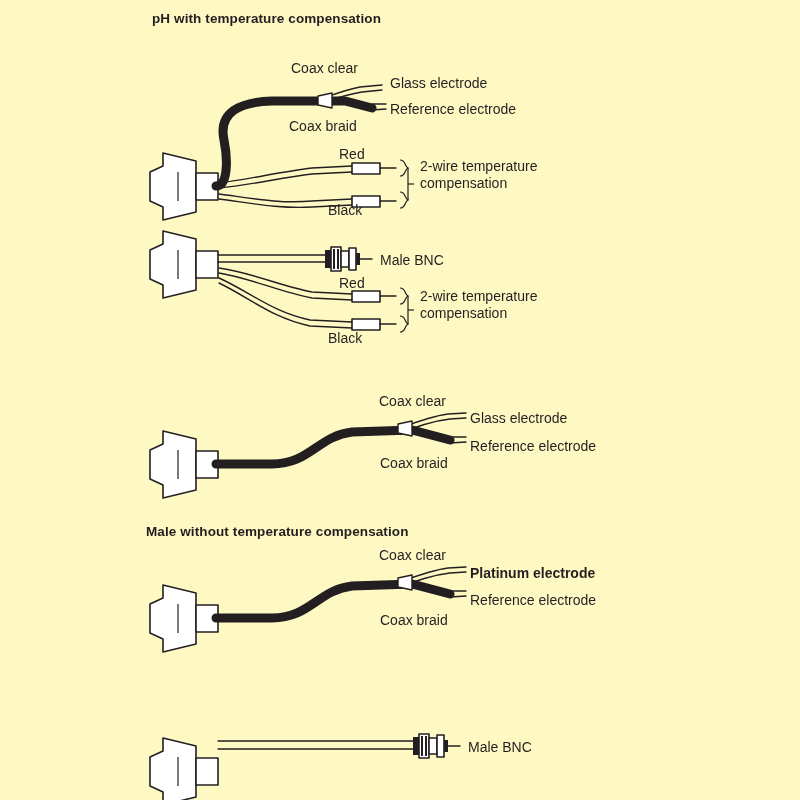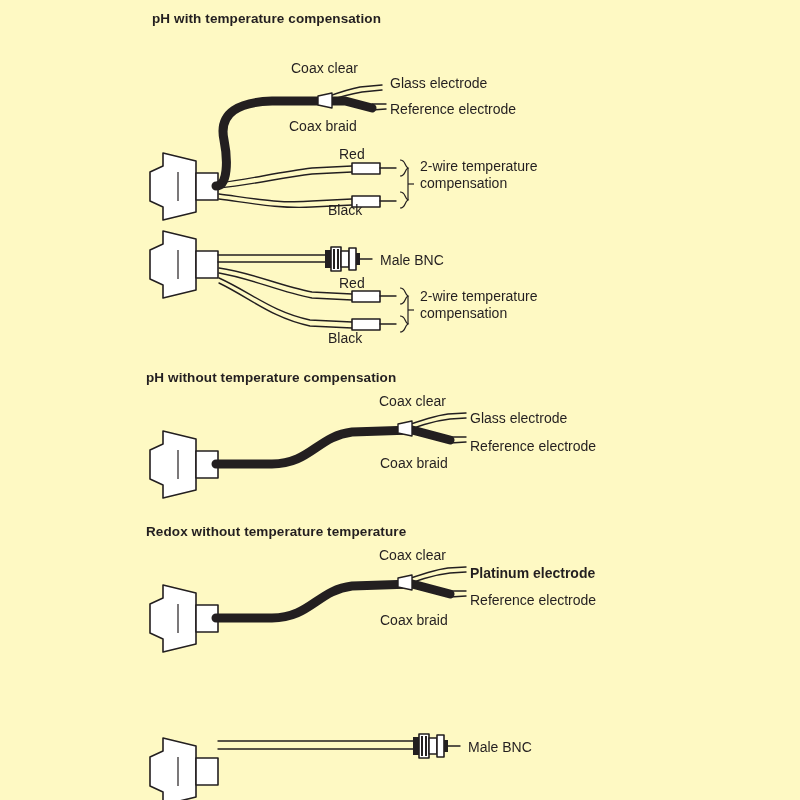--- a/index.html
+++ b/index.html
@@ -179,22 +179,21 @@
         <rect class="solid" x="425" y="736" width="2" height="20"></rect>
         <rect class="outline" x="429" y="738" width="8" height="16"></rect>
         <rect class="outline" x="437" y="735" width="7" height="22"></rect>
         <rect class="solid" x="444" y="740" width="4" height="12"></rect>
         <path class="wire" d="M448 746 L 460 746"></path>
       </g>
     </g>
   </svg>
 
   <div class="section-title" style="left:152px; top:11px;">pH with temperature compensation</div>
-  <div class="section-title" style="left:146px; top:370px;">pH without temperature compensation</div>
-  <div class="section-title" style="left:146px; top:524px;">Redox without temperature temperature</div>
+  <div class="section-title" style="left:146px; top:524px;">Male without temperature compensation</div>
 
   <div class="lbl" style="left:291px; top:60px;">Coax clear</div>
   <div class="lbl" style="left:390px; top:75px;">Glass electrode</div>
   <div class="lbl" style="left:390px; top:101px;">Reference electrode</div>
   <div class="lbl" style="left:289px; top:118px;">Coax braid</div>
   <div class="lbl" style="left:339px; top:146px;">Red</div>
   <div class="lbl two-line" style="left:420px; top:158px;">2-wire temperature compensation</div>
   <div class="lbl" style="left:328px; top:202px;">Black</div>
 
   <div class="lbl" style="left:380px; top:252px;">Male BNC</div>

